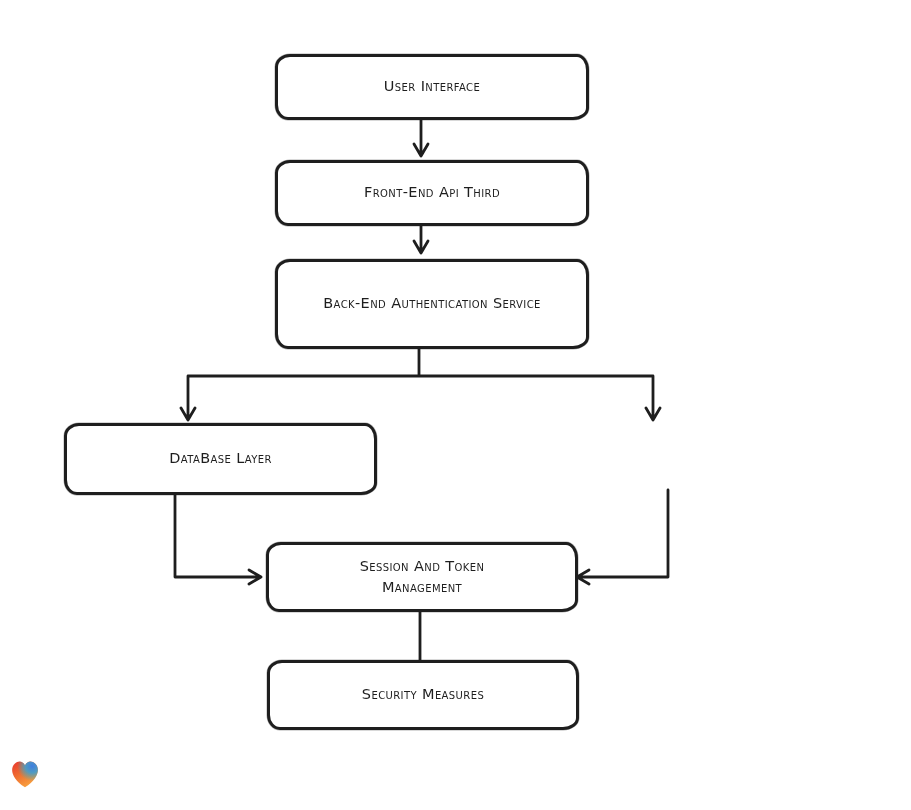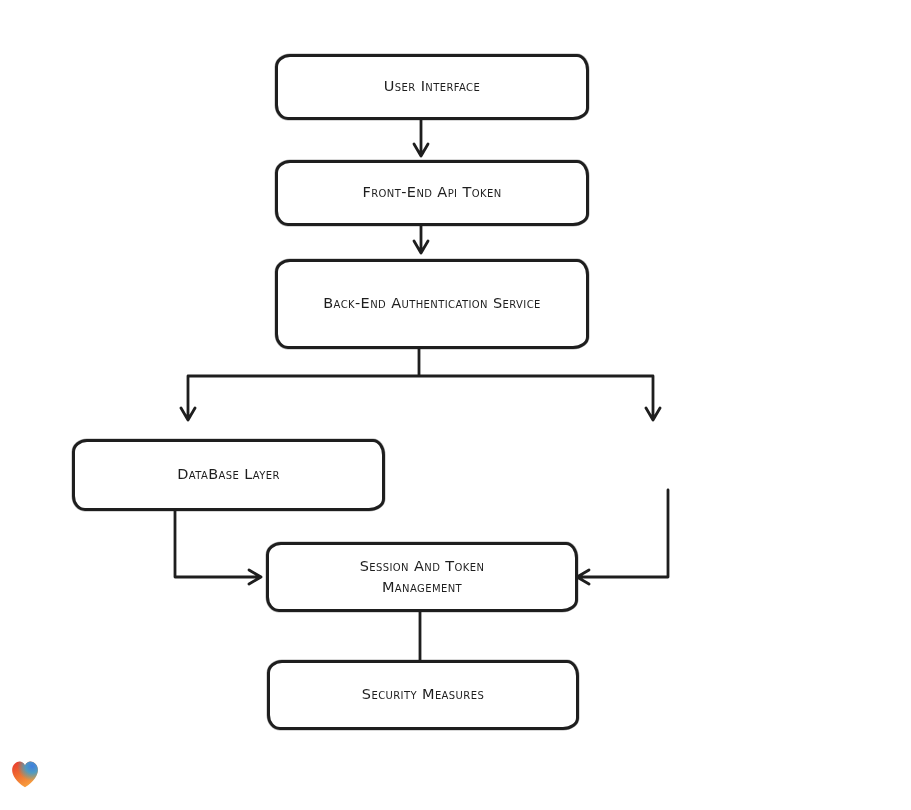--- a/index.html
+++ b/index.html
@@ -21,21 +21,21 @@
     font-size:14.5px;
     letter-spacing:.4px;
     line-height:1.45;
     text-align:center;
   }
   .node .label{display:block;padding:2px 14px;}
   .n1{left:275px;top:54px;width:308px;height:60px;}
   .n2{left:275px;top:160px;width:308px;height:60px;}
   .n3{left:275px;top:259px;width:308px;height:84px;}
   .n3 .label{max-width:240px;}
-  .n4{left:72px;top:423px;width:307px;height:66px;margin-top:16px;}
+  .n4{left:64px;top:423px;width:307px;height:66px;}
   .n5{left:452px;top:423px;width:308px;height:66px;}
   .n6{left:266px;top:542px;width:306px;height:64px;}
   .n6 .label{max-width:205px;}
   .n7{left:267px;top:660px;width:306px;height:64px;}
   .logo{position:absolute;left:8px;top:757px;width:34px;height:34px;
         display:block;cursor:pointer;filter:blur(0.3px);}
 </style>
 </head>
 <body>
 
@@ -50,21 +50,21 @@
     <path d="M175 490 L175 577 L261 577 M249 570 L261 577 L249 584"></path>
     <path d="M668 490 L668 577 L577 577 M589 570 L577 577 L589 584"></path>
     <path d="M420 607 L420 681 M413 669 L420 681 L427 669"></path>
   </svg>
 
   <div class="node n1">
     <span class="label">User Interface</span>
   </div>
 
   <div class="node n2">
-    <span class="label">Front-End Api Token</span>
+    <span class="label">Front-End Api Third</span>
   </div>
 
   <div class="node n3">
     <span class="label">Back-End Authentication Service</span>
   </div>
 
   <div class="node n4">
     <span class="label">DataBase Layer</span>
   </div>
 

